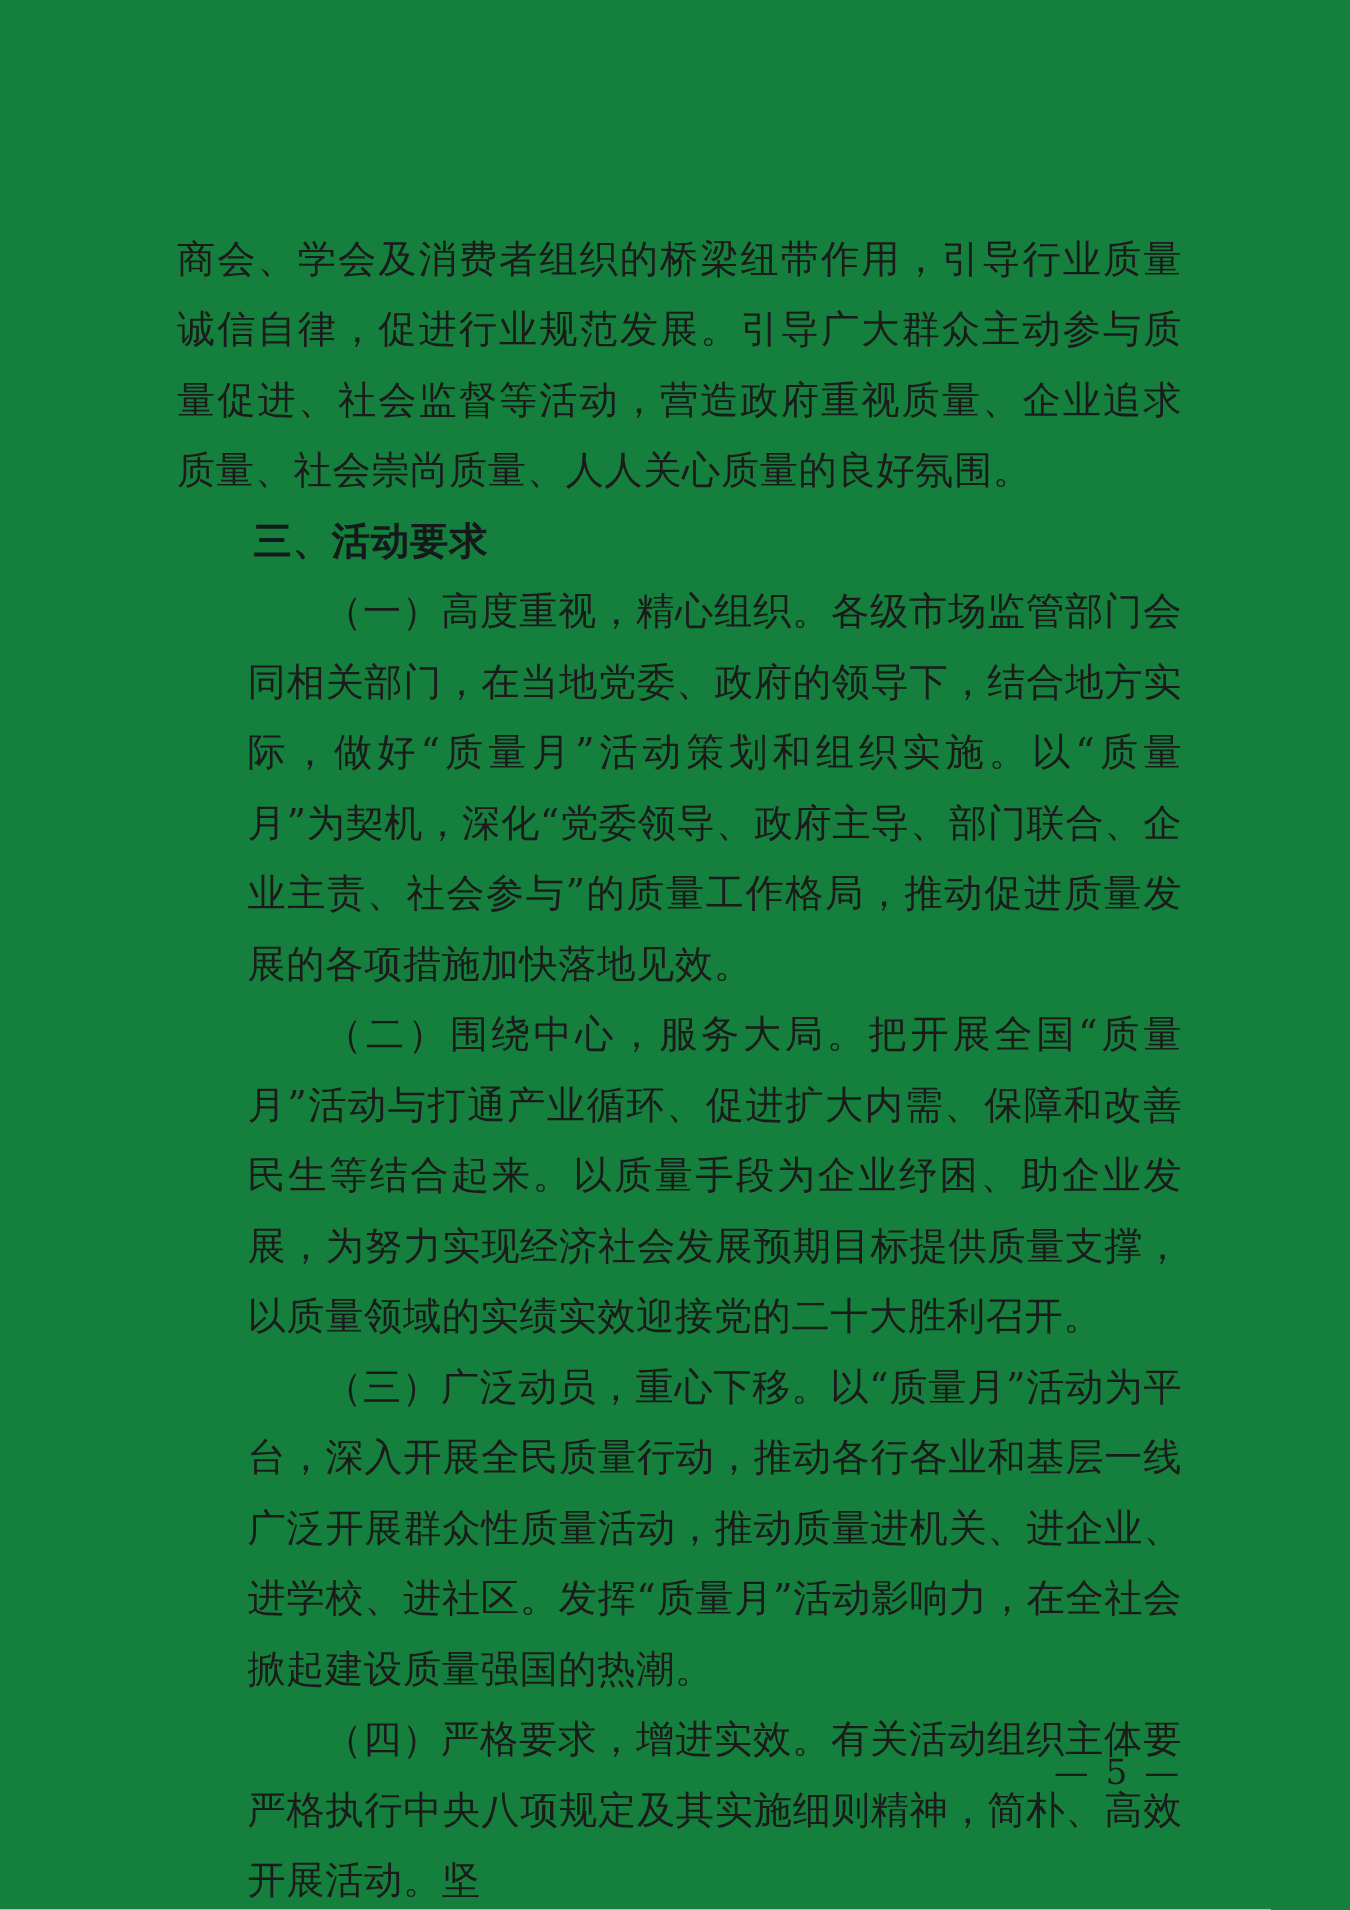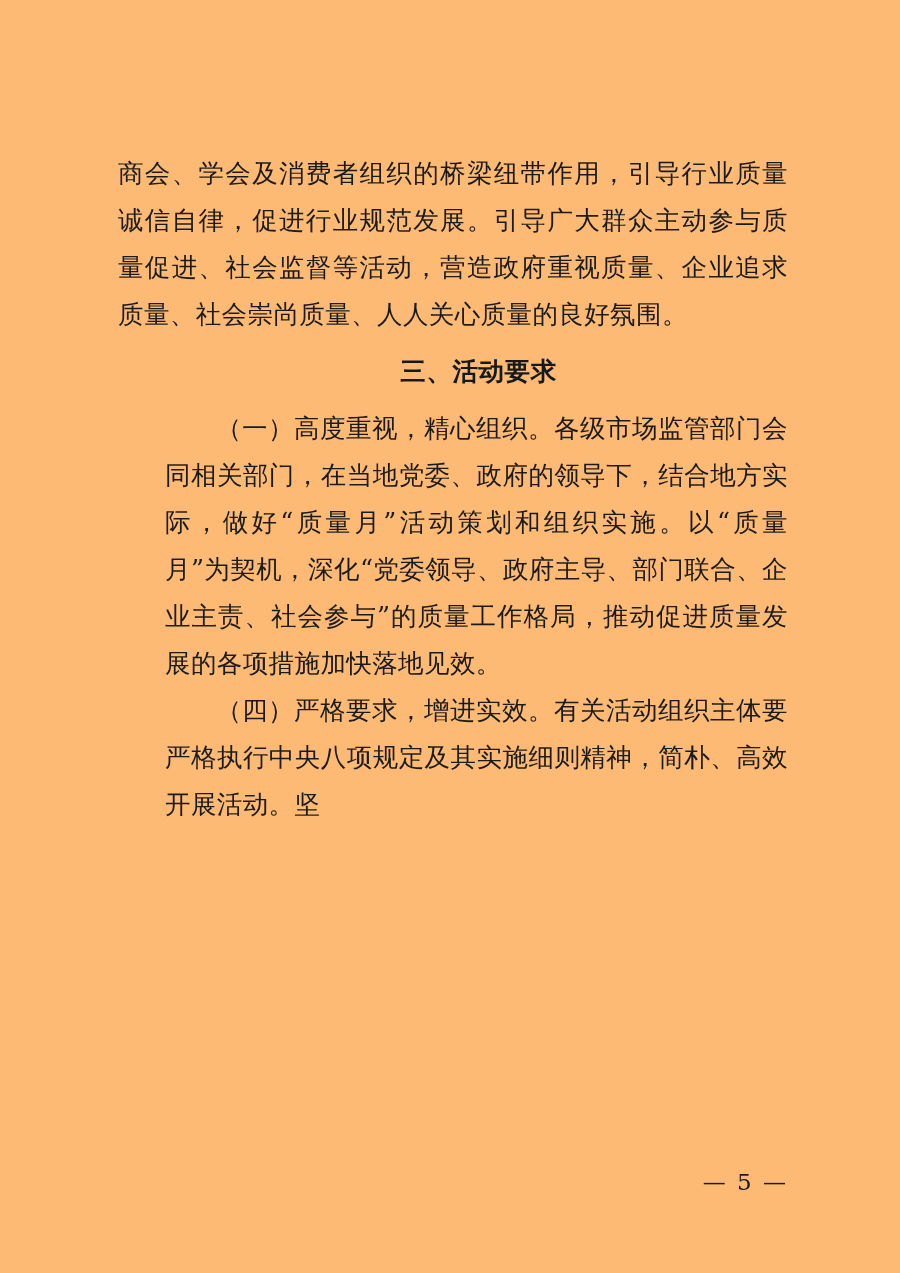--- a/index.html
+++ b/index.html
@@ -4,21 +4,21 @@
 <style>
   html, body {
     margin: 0;
     padding: 0;
     background: #ffffff;
   }
   .page {
     position: relative;
     width: 900px;
     height: 1273px;
-    background: #fdba74;
+    background: #15803d;
     margin: 0 auto;
     overflow: hidden;
     font-family: "DejaVu Serif", "Liberation Serif", serif;
   }
   .content {
     position: absolute;
     left: 118px;
     top: 150px;
     width: 670px;
   }
@@ -34,38 +34,39 @@
   .indent {
     text-indent: 51px;
     margin-left: 47px;
   }
   .heading {
     font-size: 25.5px;
     line-height: 47px;
     color: #15191c;
     font-weight: bold;
     text-indent: 51px;
-    margin: 10px;
+    margin: 0;
     letter-spacing: 0.6px;
-    text-align: center;
   }
   .pagenum {
     position: absolute;
     right: 112px;
     bottom: 78px;
     font-size: 23px;
     color: #1b1b1b;
     letter-spacing: 2px;
     font-family: "DejaVu Serif", "Liberation Serif", serif;
   }
 </style>
 </head>
 <body>
 
 <div class="page">
   <div class="content">
     <p class="para">商会、学会及消费者组织的桥梁纽带作用，引导行业质量诚信自律，促进行业规范发展。引导广大群众主动参与质量促进、社会监督等活动，营造政府重视质量、企业追求质量、社会崇尚质量、人人关心质量的良好氛围。</p>
     <p class="heading">三、活动要求</p>
     <p class="para indent">（一）高度重视，精心组织。各级市场监管部门会同相关部门，在当地党委、政府的领导下，结合地方实际，做好“质量月”活动策划和组织实施。以“质量月”为契机，深化“党委领导、政府主导、部门联合、企业主责、社会参与”的质量工作格局，推动促进质量发展的各项措施加快落地见效。</p>
+    <p class="para indent">（二）围绕中心，服务大局。把开展全国“质量月”活动与打通产业循环、促进扩大内需、保障和改善民生等结合起来。以质量手段为企业纾困、助企业发展，为努力实现经济社会发展预期目标提供质量支撑，以质量领域的实绩实效迎接党的二十大胜利召开。</p>
+    <p class="para indent">（三）广泛动员，重心下移。以“质量月”活动为平台，深入开展全民质量行动，推动各行各业和基层一线广泛开展群众性质量活动，推动质量进机关、进企业、进学校、进社区。发挥“质量月”活动影响力，在全社会掀起建设质量强国的热潮。</p>
     <p class="para indent">（四）严格要求，增进实效。有关活动组织主体要严格执行中央八项规定及其实施细则精神，简朴、高效开展活动。坚</p>
   </div>
   <div class="pagenum">— 5 —</div>
 </div>
 
 </body></html>

